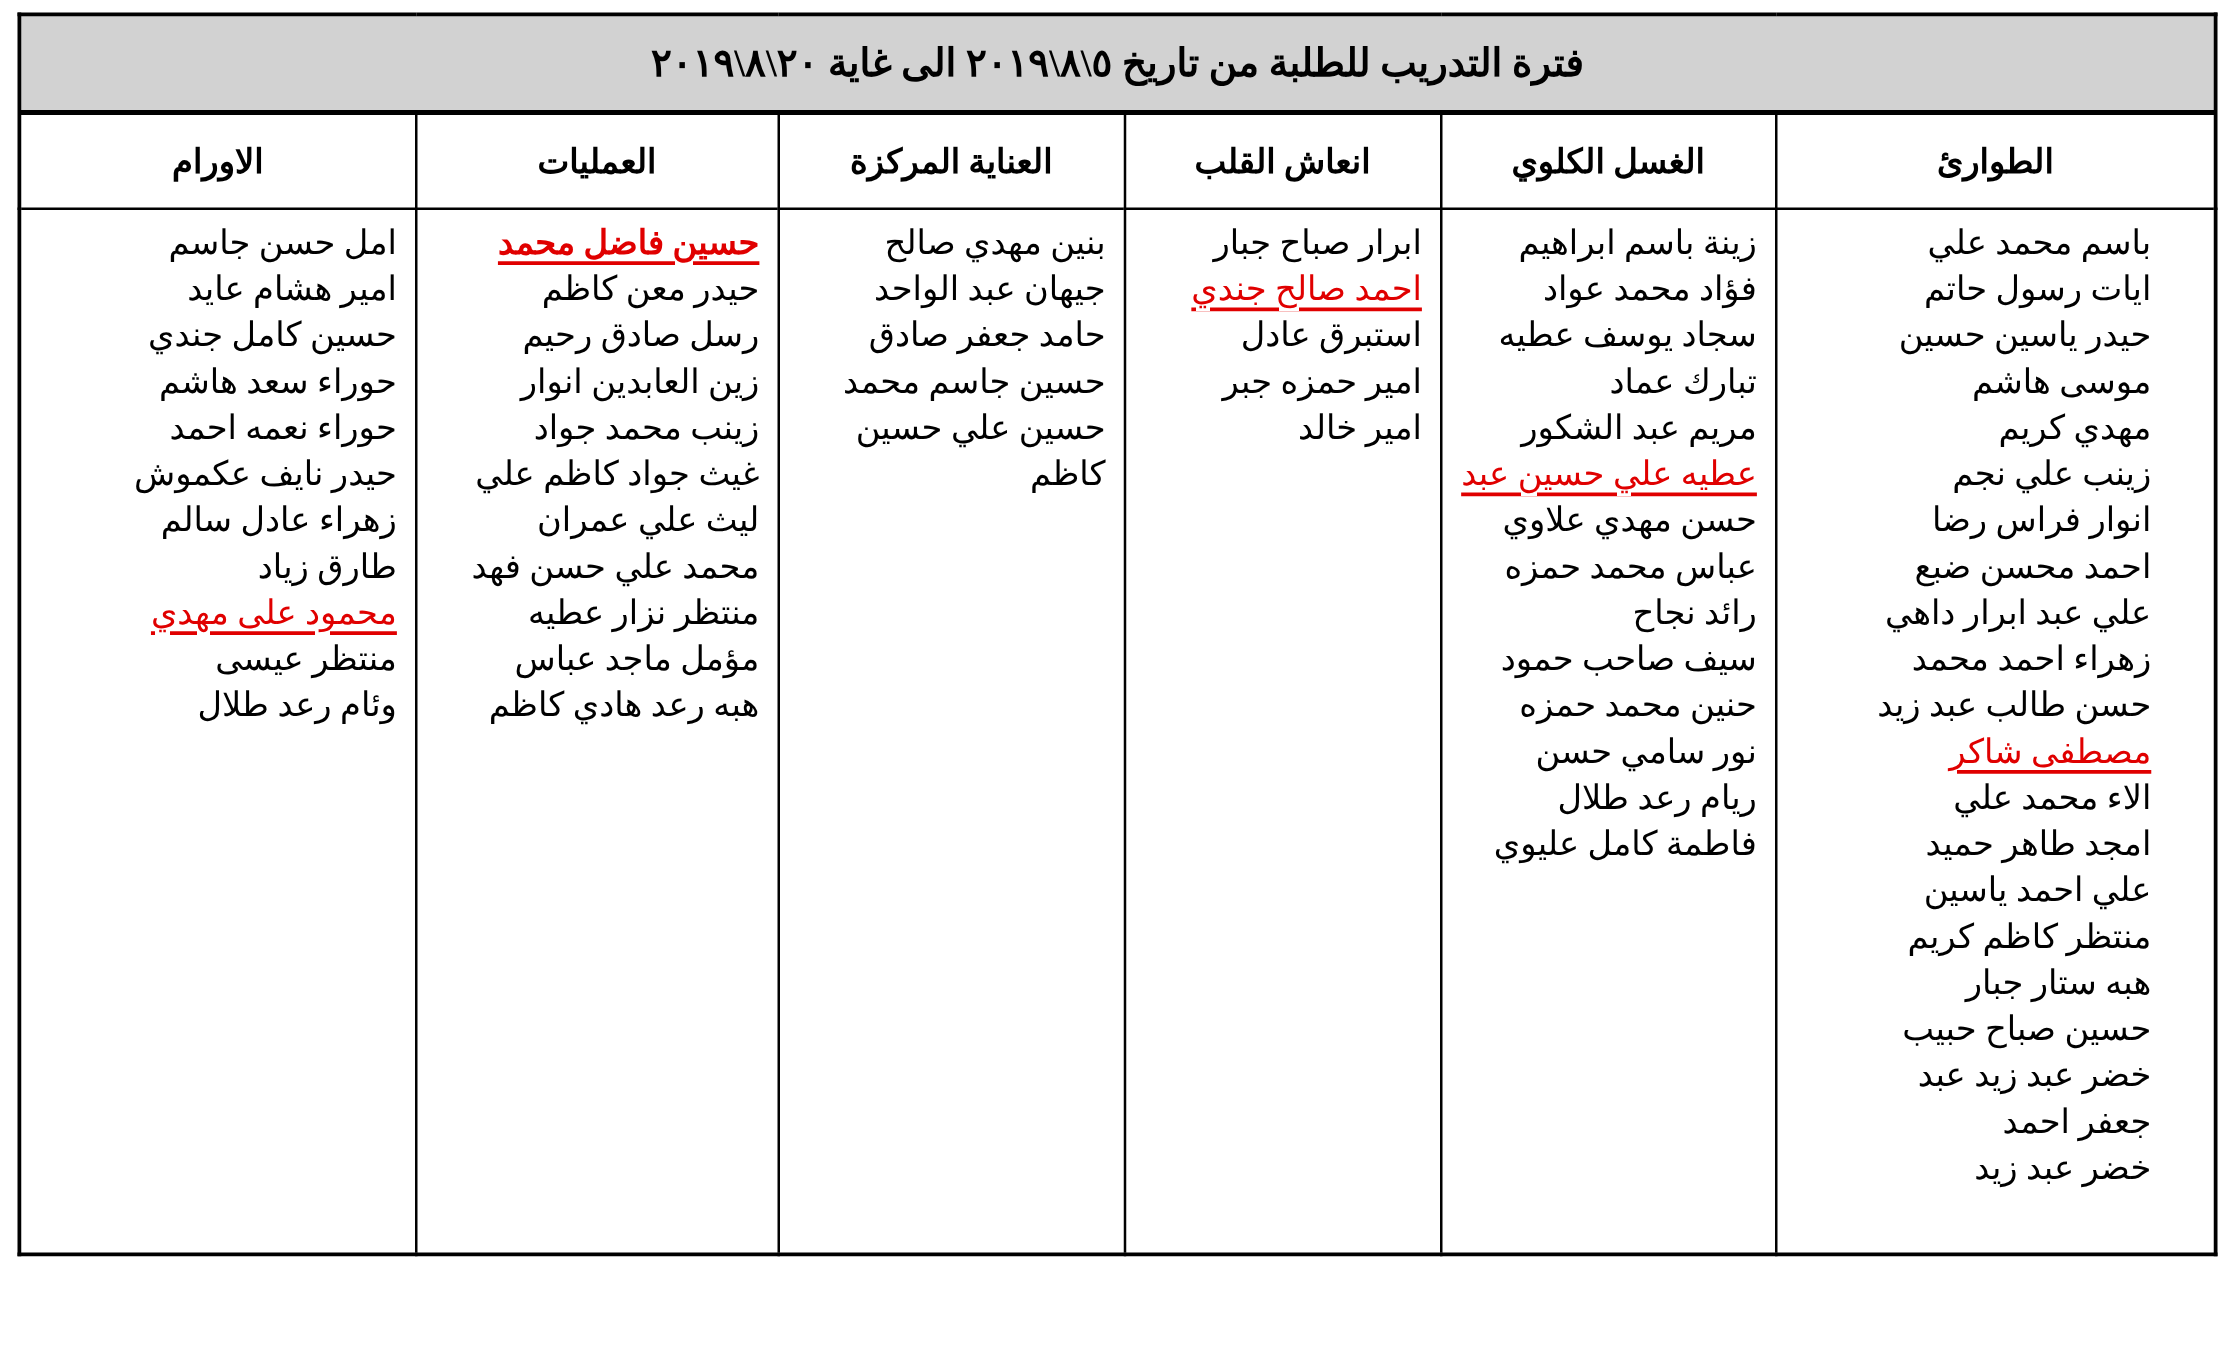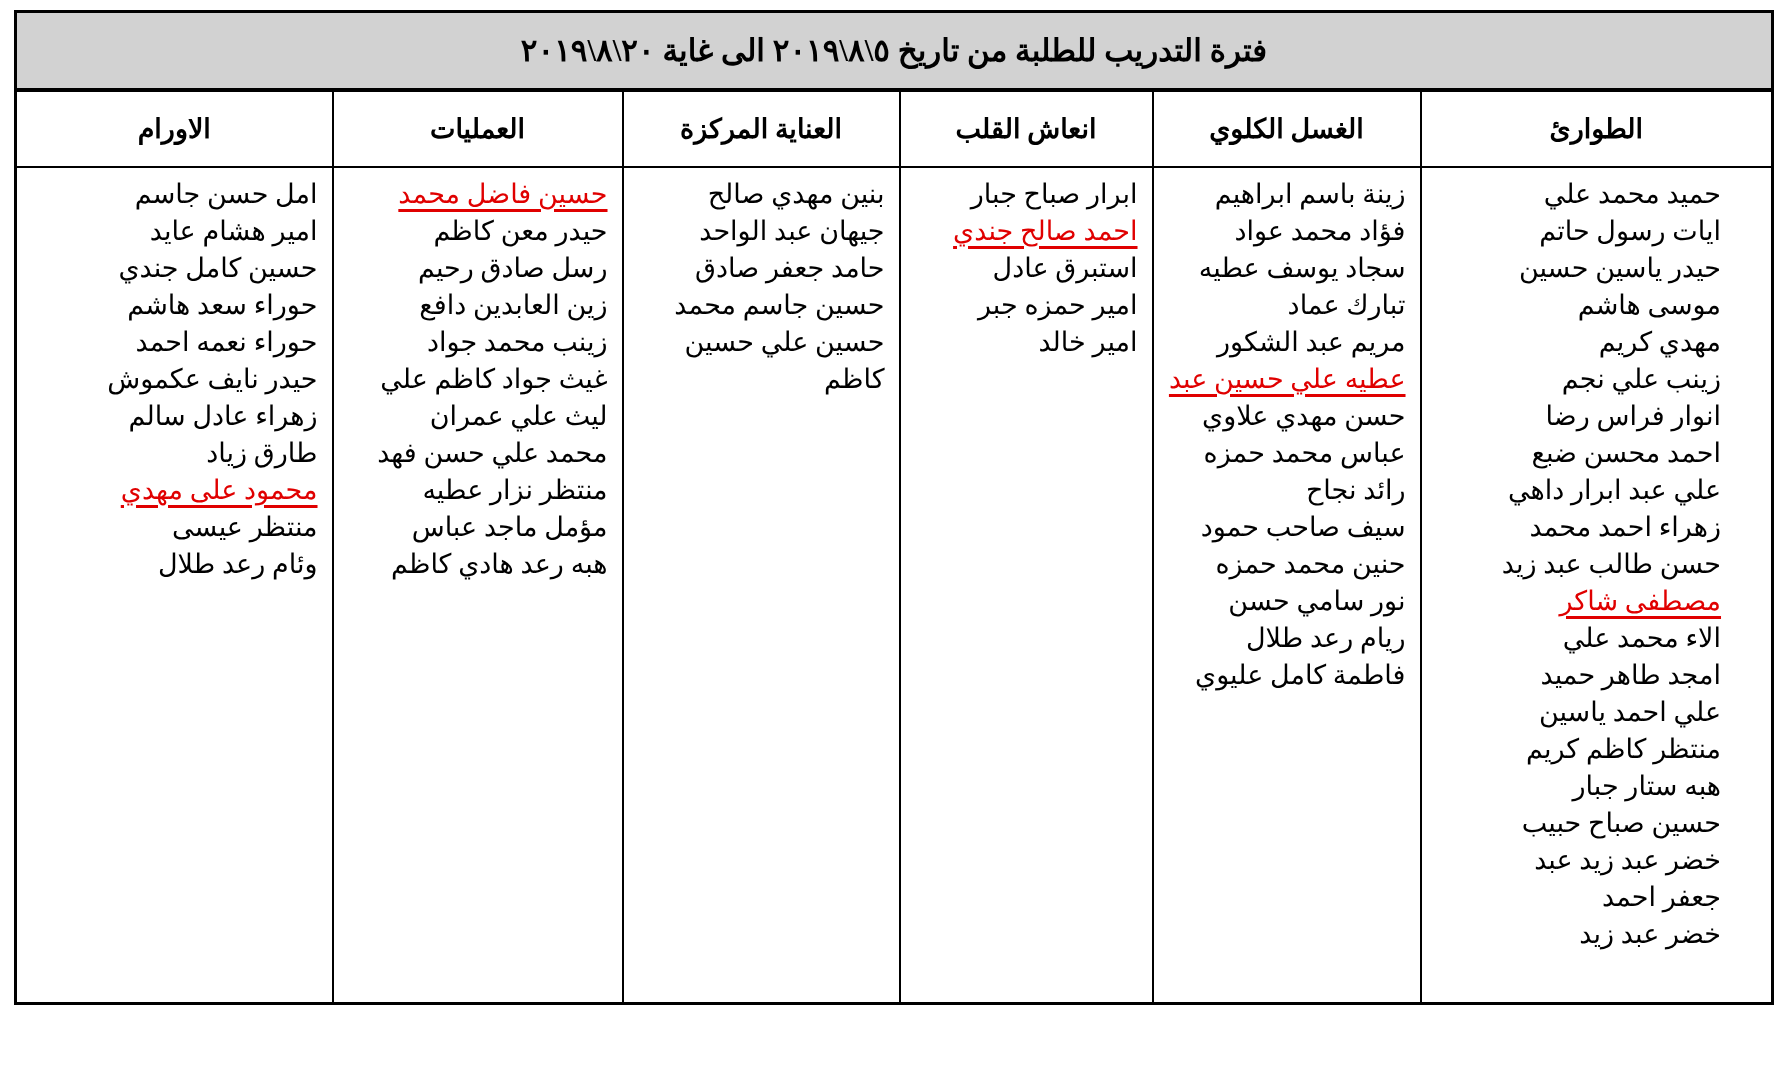--- a/index.html
+++ b/index.html
@@ -65,21 +65,21 @@
     white-space:normal;
   }
   .name.red{
     color:var(--red);
     font-weight:normal;
     text-decoration:underline;
     text-decoration-color:var(--red);
     text-decoration-thickness:3px;
     text-underline-offset:6px;
   }
-  .name.red.regular{font-weight:normal;}
+  .name.red.regular{font-weight:bold;}
 </style>
 </head>
 <body>
 
 <table class="doc-table">
   <colgroup>
     <col class="c-emergency">
     <col class="c-dialysis">
     <col class="c-cpr">
     <col class="c-icu">
@@ -95,21 +95,21 @@
         <th>الغسل الكلوي</th>
         <th>انعاش القلب</th>
         <th>العناية المركزة</th>
         <th>العمليات</th>
         <th>الاورام</th>
       </tr>
   </thead>
   <tbody>
     <tr class="body-row" id="body-row">
         <td>
-          <div class="name">حميد محمد علي</div>
+          <div class="name">باسم محمد علي</div>
           <div class="name">ايات رسول حاتم</div>
           <div class="name">حيدر ياسين حسين</div>
           <div class="name">موسى هاشم</div>
           <div class="name">مهدي كريم</div>
           <div class="name">زينب علي نجم</div>
           <div class="name">انوار فراس رضا</div>
           <div class="name">احمد محسن ضبع</div>
           <div class="name">علي عبد ابرار داهي</div>
           <div class="name">زهراء احمد محمد</div>
           <div class="name">حسن طالب عبد زيد</div>
@@ -151,21 +151,21 @@
           <div class="name">بنين مهدي صالح</div>
           <div class="name">جيهان عبد الواحد</div>
           <div class="name">حامد جعفر صادق</div>
           <div class="name">حسين جاسم محمد</div>
           <div class="name">حسين علي حسين كاظم</div>
         </td>
         <td>
           <div class="name red regular">حسين فاضل محمد</div>
           <div class="name">حيدر معن كاظم</div>
           <div class="name">رسل صادق رحيم</div>
-          <div class="name">زين العابدين دافع</div>
+          <div class="name">زين العابدين انوار</div>
           <div class="name">زينب محمد جواد</div>
           <div class="name">غيث جواد كاظم علي</div>
           <div class="name">ليث علي عمران</div>
           <div class="name">محمد علي حسن فهد</div>
           <div class="name">منتظر نزار عطيه</div>
           <div class="name">مؤمل ماجد عباس</div>
           <div class="name">هبه رعد هادي كاظم</div>
         </td>
         <td>
           <div class="name">امل حسن جاسم</div>

